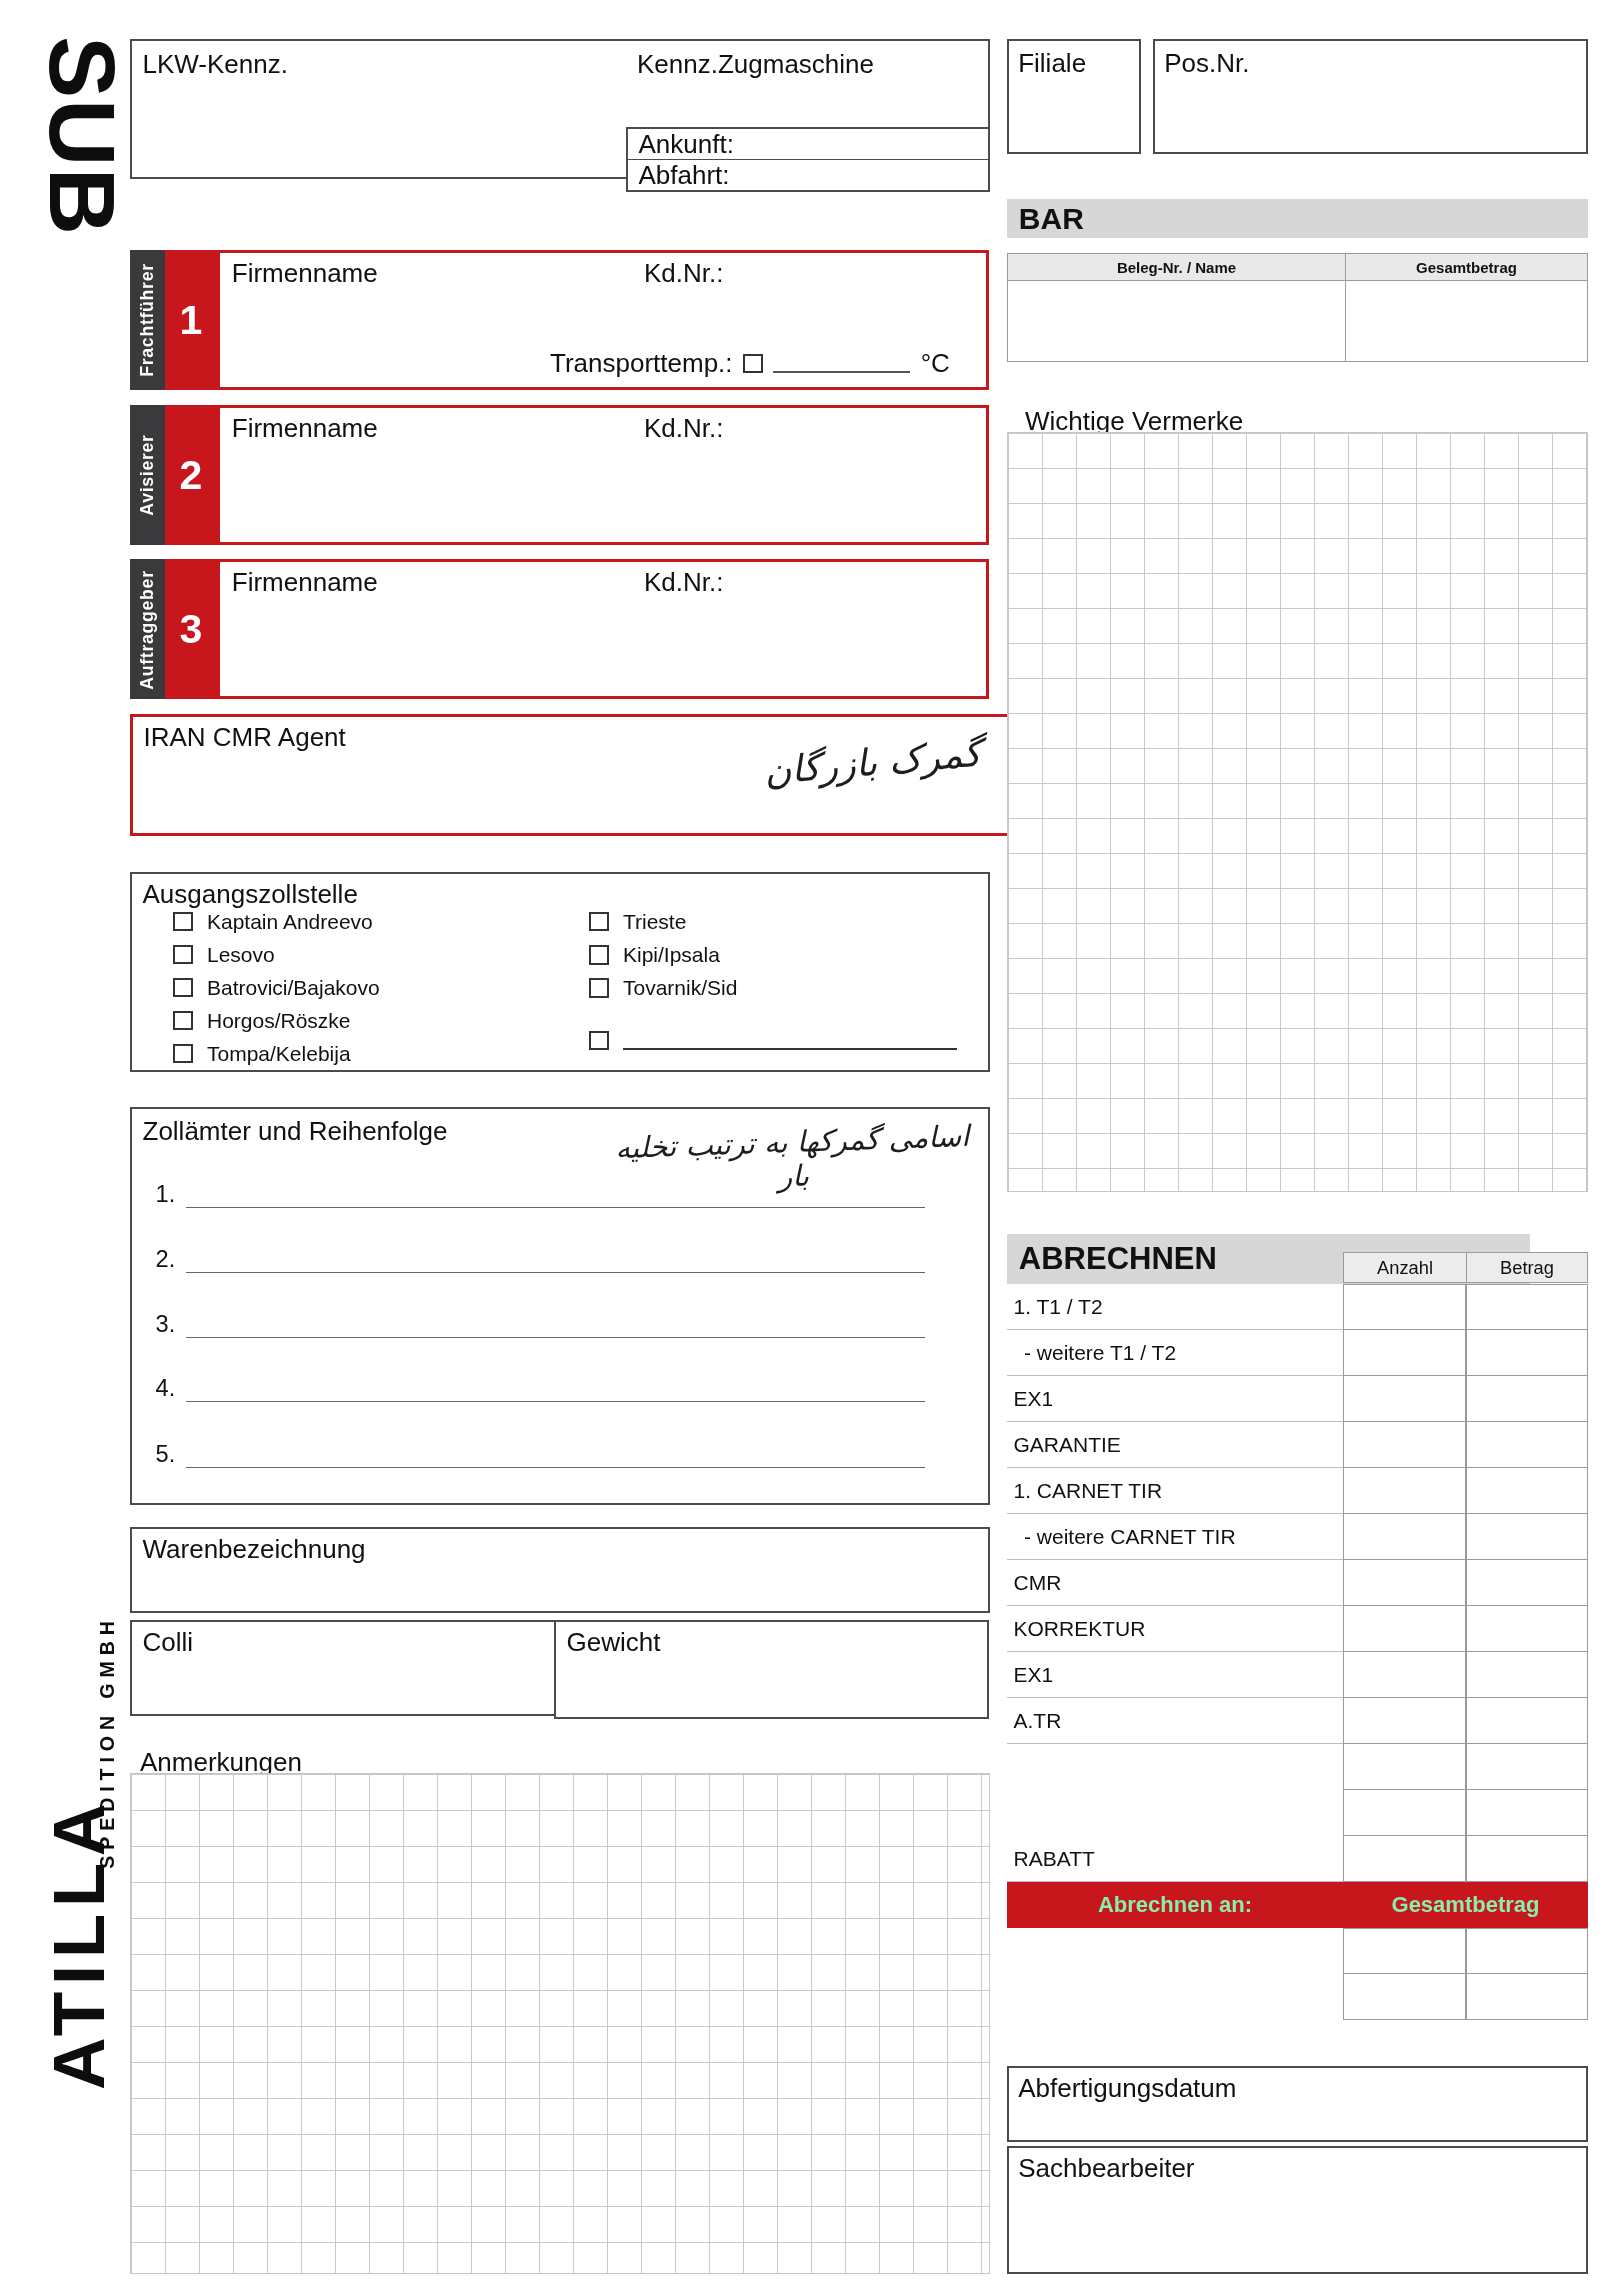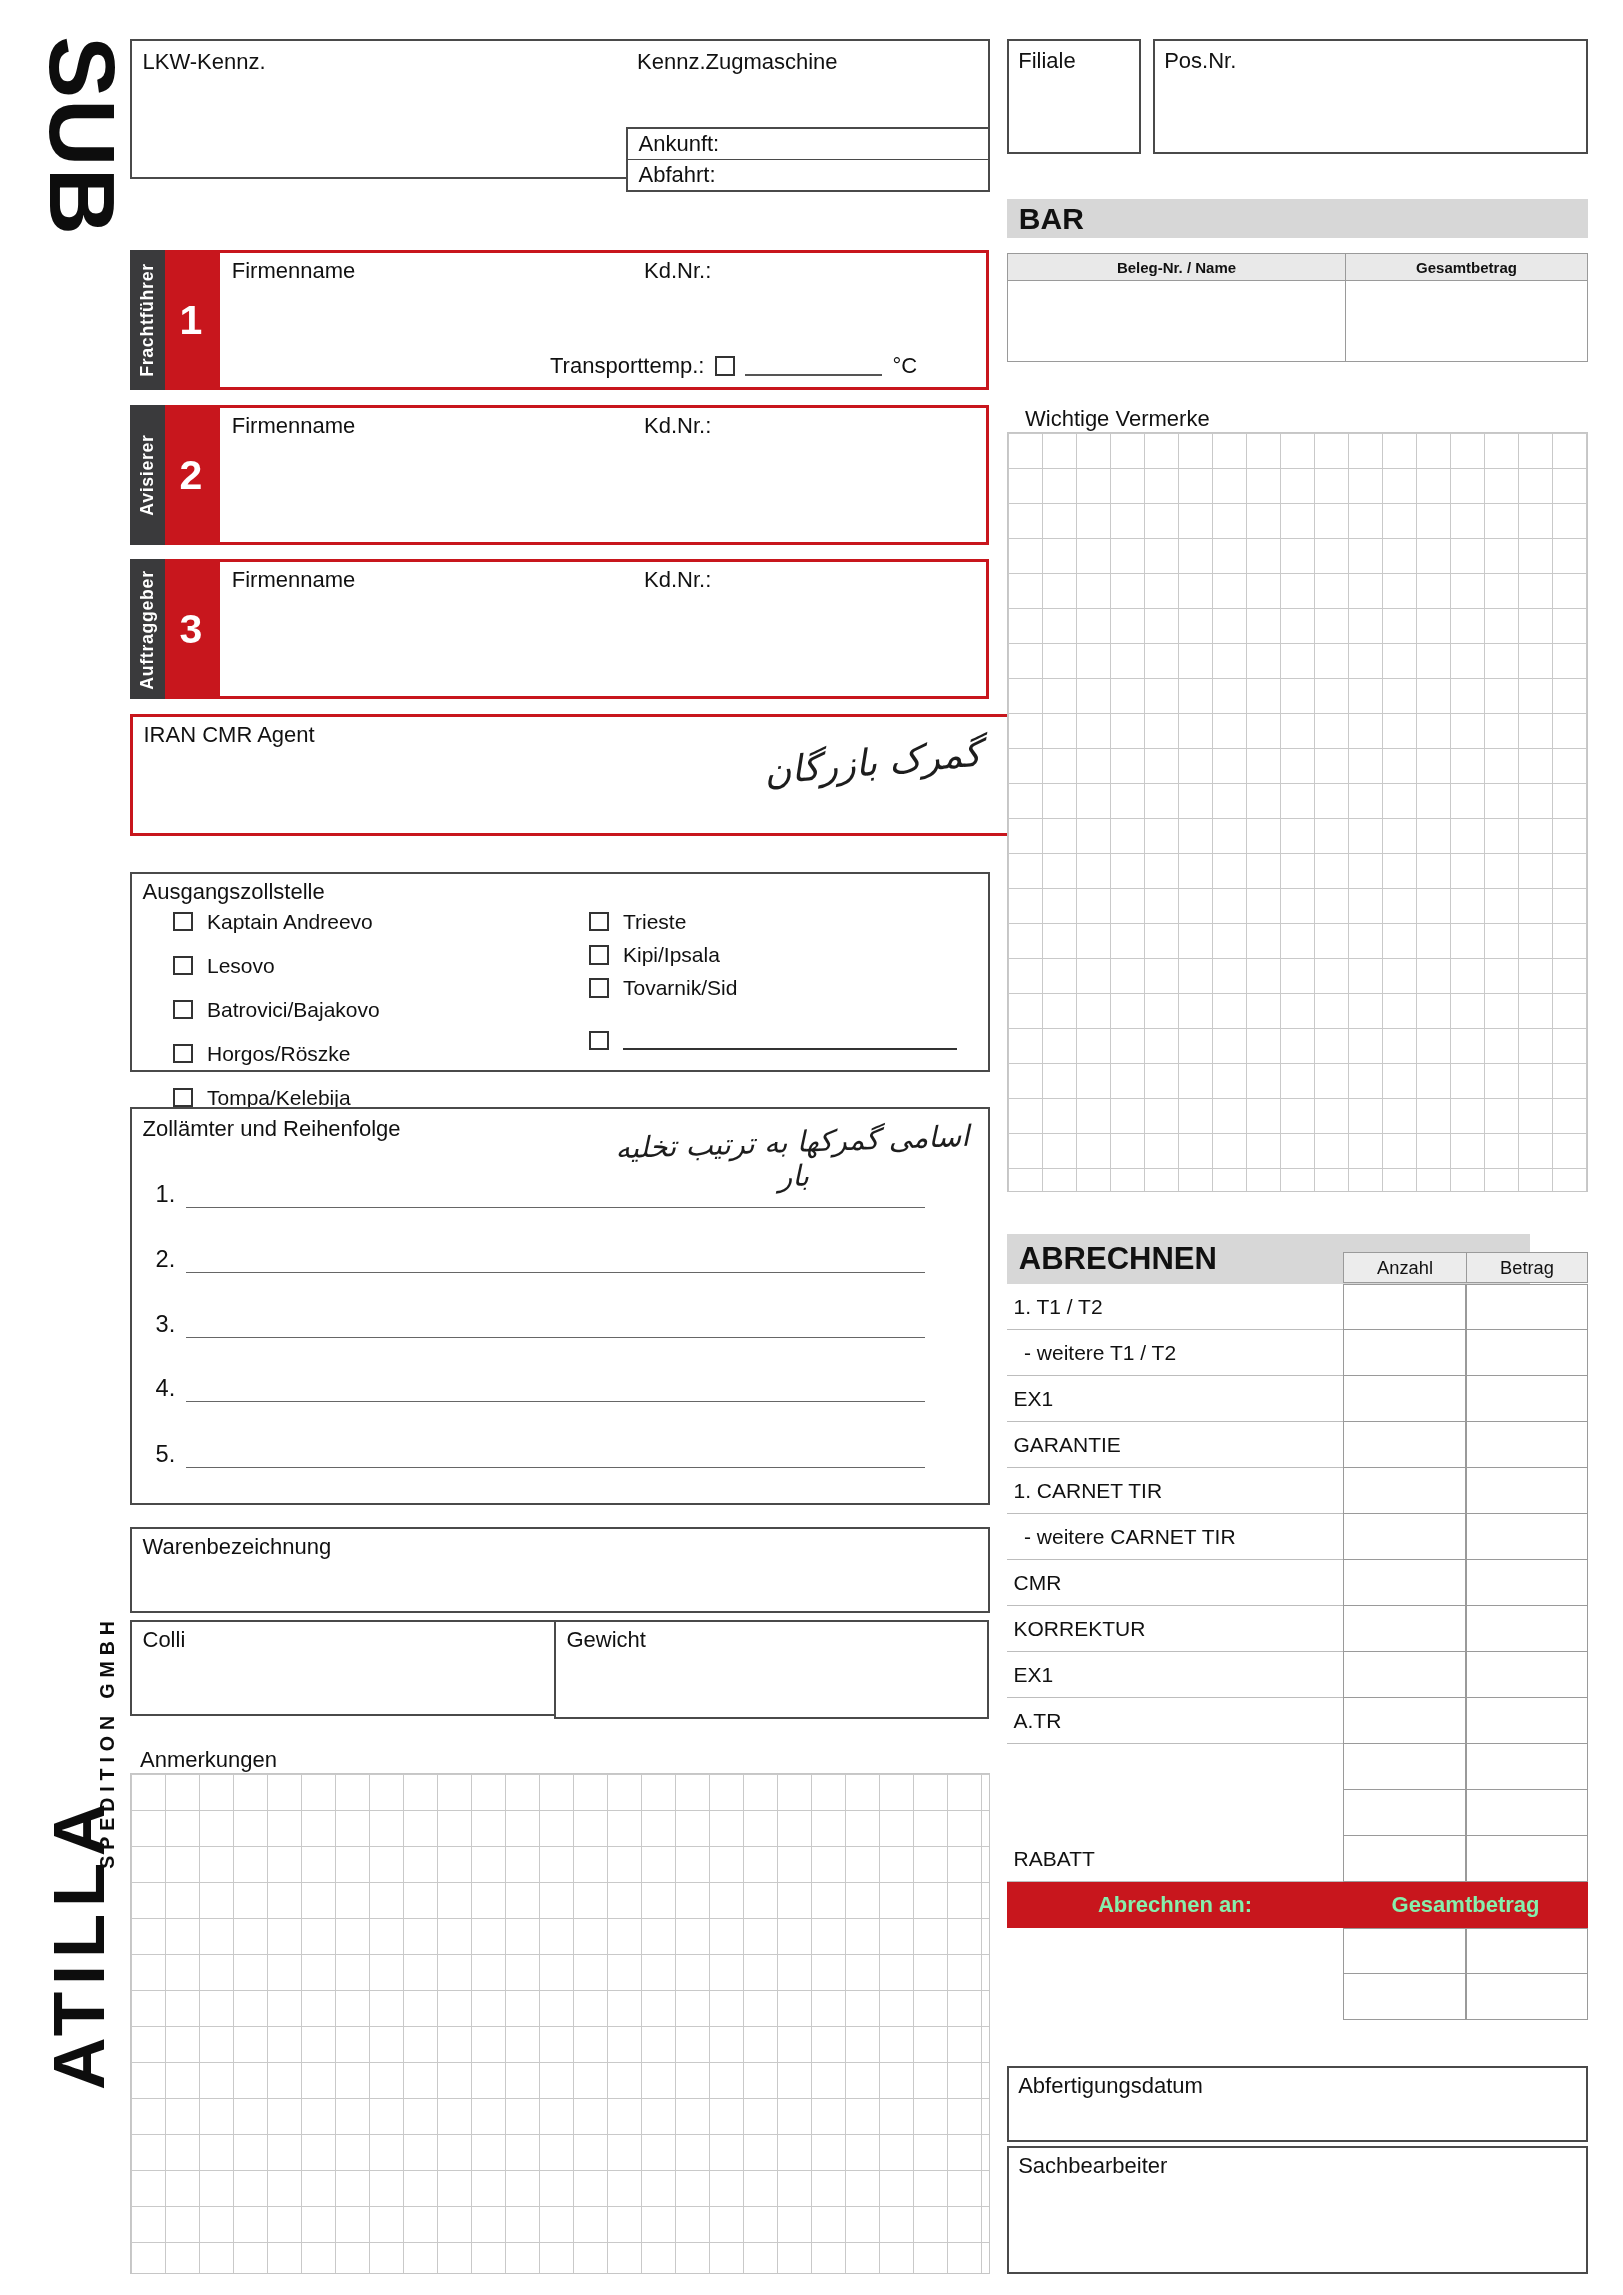--- a/index.html
+++ b/index.html
@@ -7,21 +7,21 @@
   body {
     font-family:"Liberation Sans", sans-serif;
     color:#111;
     width:1623px; height:2295px;
     position:relative;
     overflow:hidden;
   }
   .abs { position:absolute; }
   .box { position:absolute; border:2px solid #4a4a4a; background:#fff; }
   .redbox { position:absolute; border:3.9px solid #c8161d; background:#fff; }
-  .lbl { font-size:22px; color:#111; }
+  .lbl { font-size:26px; color:#111; }
 
   
   .vt-cw { position:absolute; transform:rotate(90deg); transform-origin:top left;
            display:flex; align-items:center; }
   .vt-ccw { position:absolute; transform:rotate(-90deg); transform-origin:top left;
             display:flex; align-items:center; justify-content:center; }
 
   .brand-sub { font-size:93px; font-weight:bold; letter-spacing:1.3px; color:#0d0d0d; }
   .brand-atilla { font-size:73px; font-weight:bold; letter-spacing:6.5px; color:#0d0d0d; }
   .brand-sped { font-size:19.6px; font-weight:bold; letter-spacing:5.9px; color:#0d0d0d; }
@@ -185,21 +185,21 @@
   <span class="lbl abs" style="left:10.5px; top:5.2px;">IRAN CMR Agent</span>
   <span class="handwriting abs" style="left:589px; top:23.6px; width:301px; font-size:37px; transform:rotate(-5deg); text-align:center;">گمرک بازرگان</span>
 </div>
 
 <span class="lbl abs" style="left:1025px; top:406px;">Wichtige Vermerke</span>
 <div class="grid" style="left:1007px; top:432px; width:581px; height:760px; background-size:34px 35px;"></div>
 
 <div class="box" style="left:130px; top:872px; width:860px; height:200px;">
   <span class="lbl abs" style="left:10.5px; top:5.2px;">Ausgangszollstelle</span>
 
-  <div class="abs" style="left:41px; top:37px; display:flex; flex-direction:column; gap:23px;">
+  <div class="abs" style="left:41px; top:37px; display:flex; flex-direction:column; gap:12px;">
     <div class="cbrow">
       <span class="cb"></span>
       <span>Kaptain Andreevo</span>
     </div>
     <div class="cbrow">
       <span class="cb"></span>
       <span>Lesovo</span>
     </div>
     <div class="cbrow">
       <span class="cb"></span>

